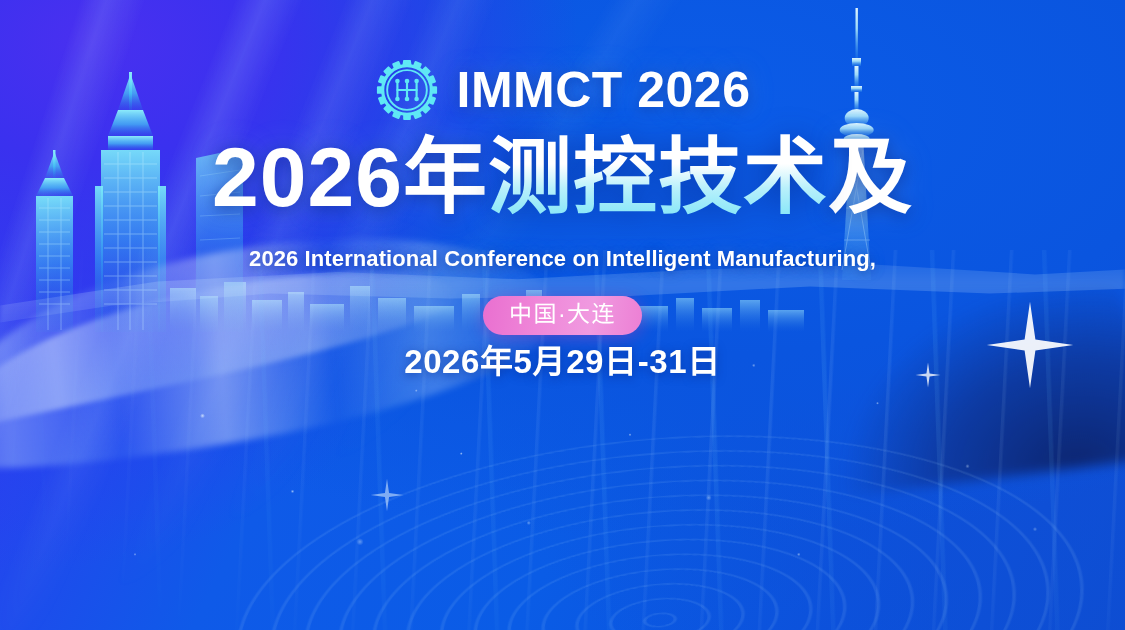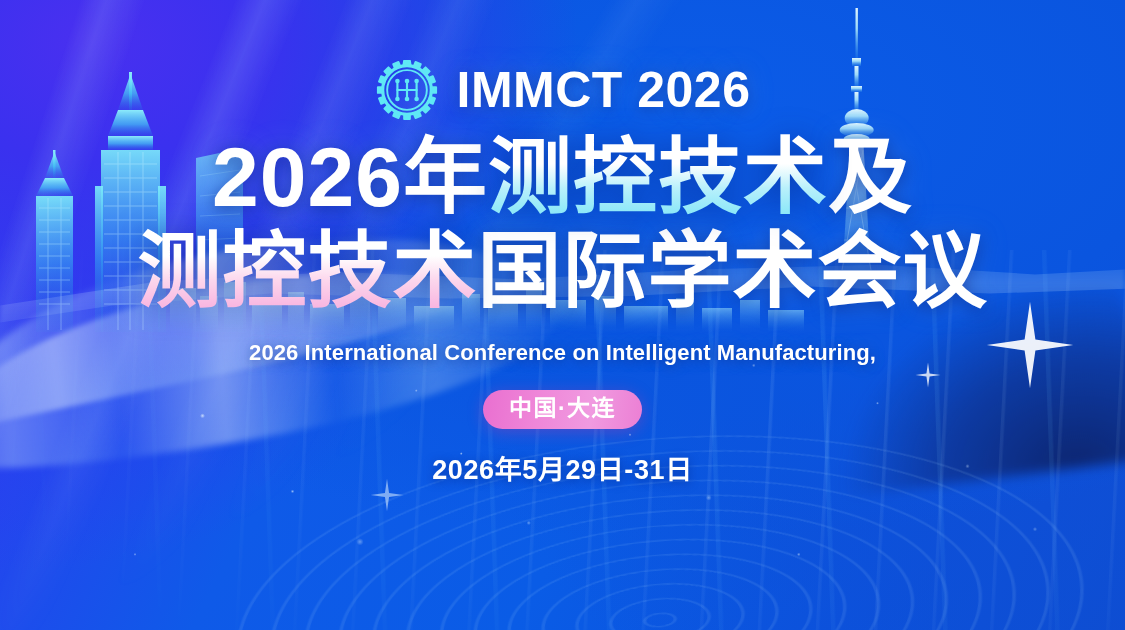--- a/index.html
+++ b/index.html
@@ -225,32 +225,31 @@
 
   
   .loc-pill {
     margin-top: 22px;
     display: inline-block;
     padding: 7px 26px 9px;
     border-radius: 22px;
     background: linear-gradient(97deg, #e96fd0 0%, #ef86d8 34%, #f09ae0 68%, #ec7fd4 100%);
     color: #ffffff;
     font-size: 23px;
-    font-weight: 700;
+    font-weight: 400;
     letter-spacing: 1.5px;
     line-height: 1;
     box-shadow: 0 3px 16px rgba(180,60,170,.40);
     white-space: nowrap;
   }
 
   
   .date-line {
-    margin-top: 19px;
     color: #ffffff;
-    font-size: 27px;
+    font-size: 33px;
     font-weight: 600;
     letter-spacing: .6px;
     text-shadow: 0 2px 10px rgba(6,35,130,.55);
     white-space: nowrap;
   }
 </style>
 </head>
 <body>
 
 <div id="banner">
@@ -445,21 +444,20 @@
             <circle cx="50" cy="64" r="3.6"></circle>
             <circle cx="65" cy="64" r="3.6"></circle>
           </g>
         </g>
       </svg>
       <div class="logo-text">IMMCT 2026</div>
     </div>
 
     <div class="cn-title">
       <span class="cn-line cn-line-1"><span class="t-white">2026年</span><span class="t-cyan">测控技术</span><span class="t-white">及</span></span>
-      <span class="cn-line cn-line-2"><span class="t-pink">测控技术</span><span class="t-white">国际学术会议</span></span>
     </div>
 
     <div class="en-sub">
       <span>2026 International Conference on Intelligent Manufacturing,</span>
     </div>
 
     <div class="loc-pill">中国·大连</div>
 
     <div class="date-line">2026年5月29日-31日</div>
   </div>

